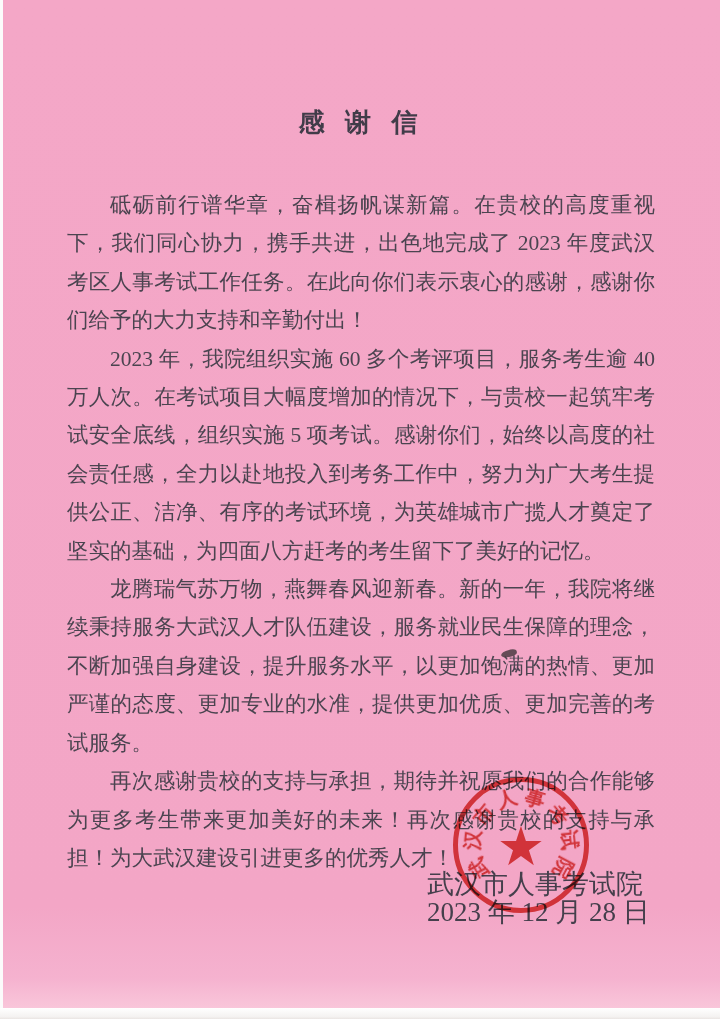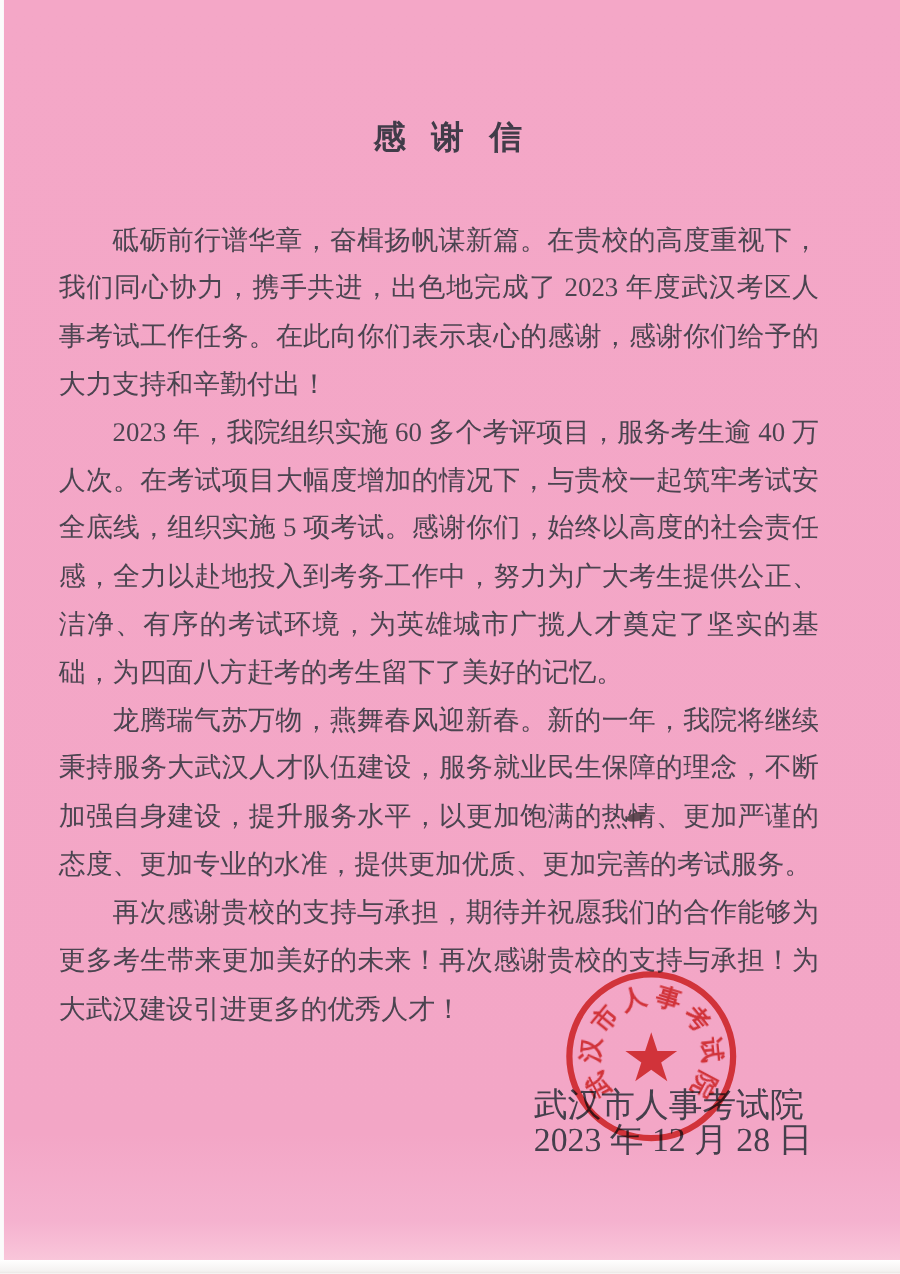--- a/index.html
+++ b/index.html
@@ -11,31 +11,31 @@
     background: #fdfdfd;
     font-family: "Liberation Serif", "DejaVu Serif", serif;
   }
   .paper {
     position: absolute;
     left: 3px; top: 0; right: 0; bottom: 11px;
     background: linear-gradient(180deg, #f4a7c7 0%, #f3a6c6 90%, #f5b2cf 97%, #f9c6da 100%);
     box-sizing: border-box;
   }
   .letter-title {
-    margin: 4px;
+    margin: 17px;
     padding-top: 88px;
     text-align: center;
     font-size: 26px;
     font-weight: bold;
     letter-spacing: 7px;
     color: #413c49;
   }
   .letter-body {
     margin-top: 46px;
-    padding: 0 65px 0 44px;
+    padding: 0 65px 0 64px;
     font-size: 21.5px;
     line-height: 38.4px;
     text-align: justify;
     color: #4b4450;
   }
   .letter-body p { margin: 0; text-indent: 2em; }
   .signature-block {
     position: absolute;
     left: 424px;
     top: 870px;

